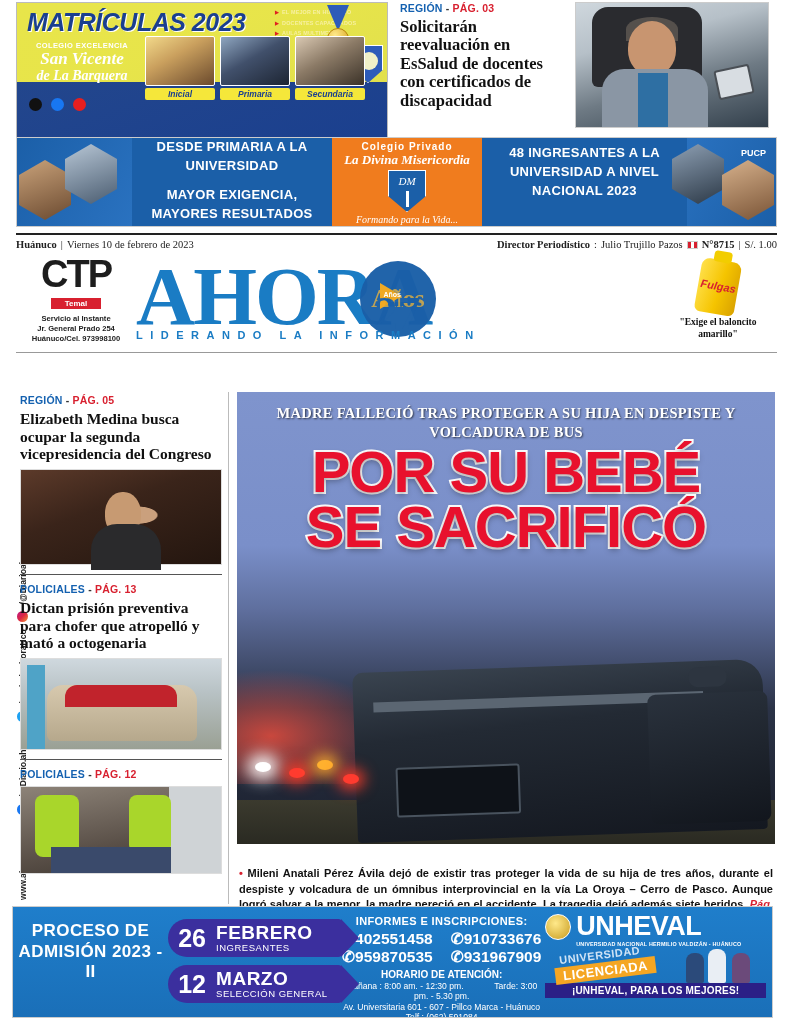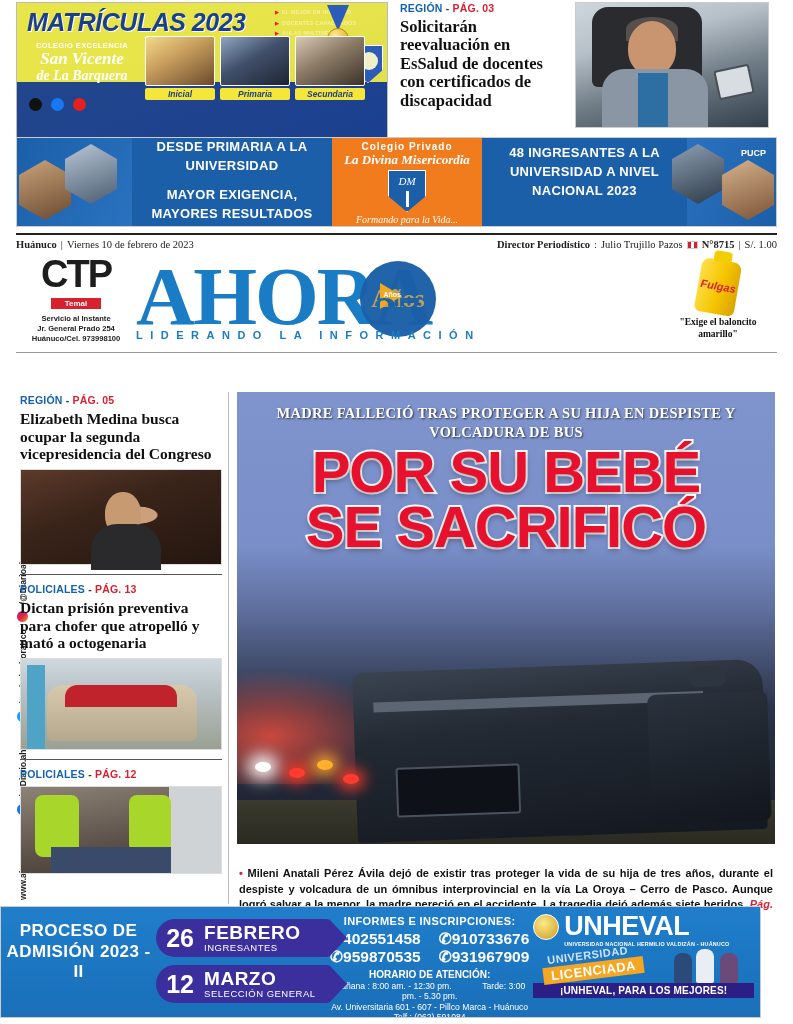--- a/index.html
+++ b/index.html
@@ -292,21 +292,21 @@
   }
   .hero-caption {
     font-size:11px; font-weight:bold; color:#111; line-height:1.42; text-align:justify;
     padding:22px 2px 0 2px; font-family:"Liberation Sans", sans-serif;
   }
   .hero-caption .dot { color:#d8202f; }
   .hero-caption .pg { color:#d8202f; font-style:italic; }
 
   
   .bottomad {
-    position:absolute; left:0; top:906px; width:761px; height:112px;
+    position:absolute; left:12px; top:906px; width:761px; height:112px;
     background:linear-gradient(180deg,#1f7ecb,#1a6fb8); border:1px solid #ccc; display:flex; overflow:hidden;
   }
   .ba-l { width:156px; color:#fff; font-weight:bold; font-size:17px; line-height:1.22;
           text-align:center; padding-top:14px; letter-spacing:.4px; }
   .ba-m { width:175px; padding-top:12px; }
   .ba-chip { display:flex; align-items:center; height:38px; margin-bottom:8px;
              background:#3b2f9e; border-radius:20px 4px 4px 20px; position:relative; }
   .ba-chip::after{content:"";position:absolute;right:-17px;top:0;width:0;height:0;
       border-top:19px solid transparent;border-bottom:19px solid transparent;border-left:18px solid #3b2f9e;}
   .ba-chip .num { width:48px; text-align:center; color:#fff; font-size:25px; font-weight:bold; }

